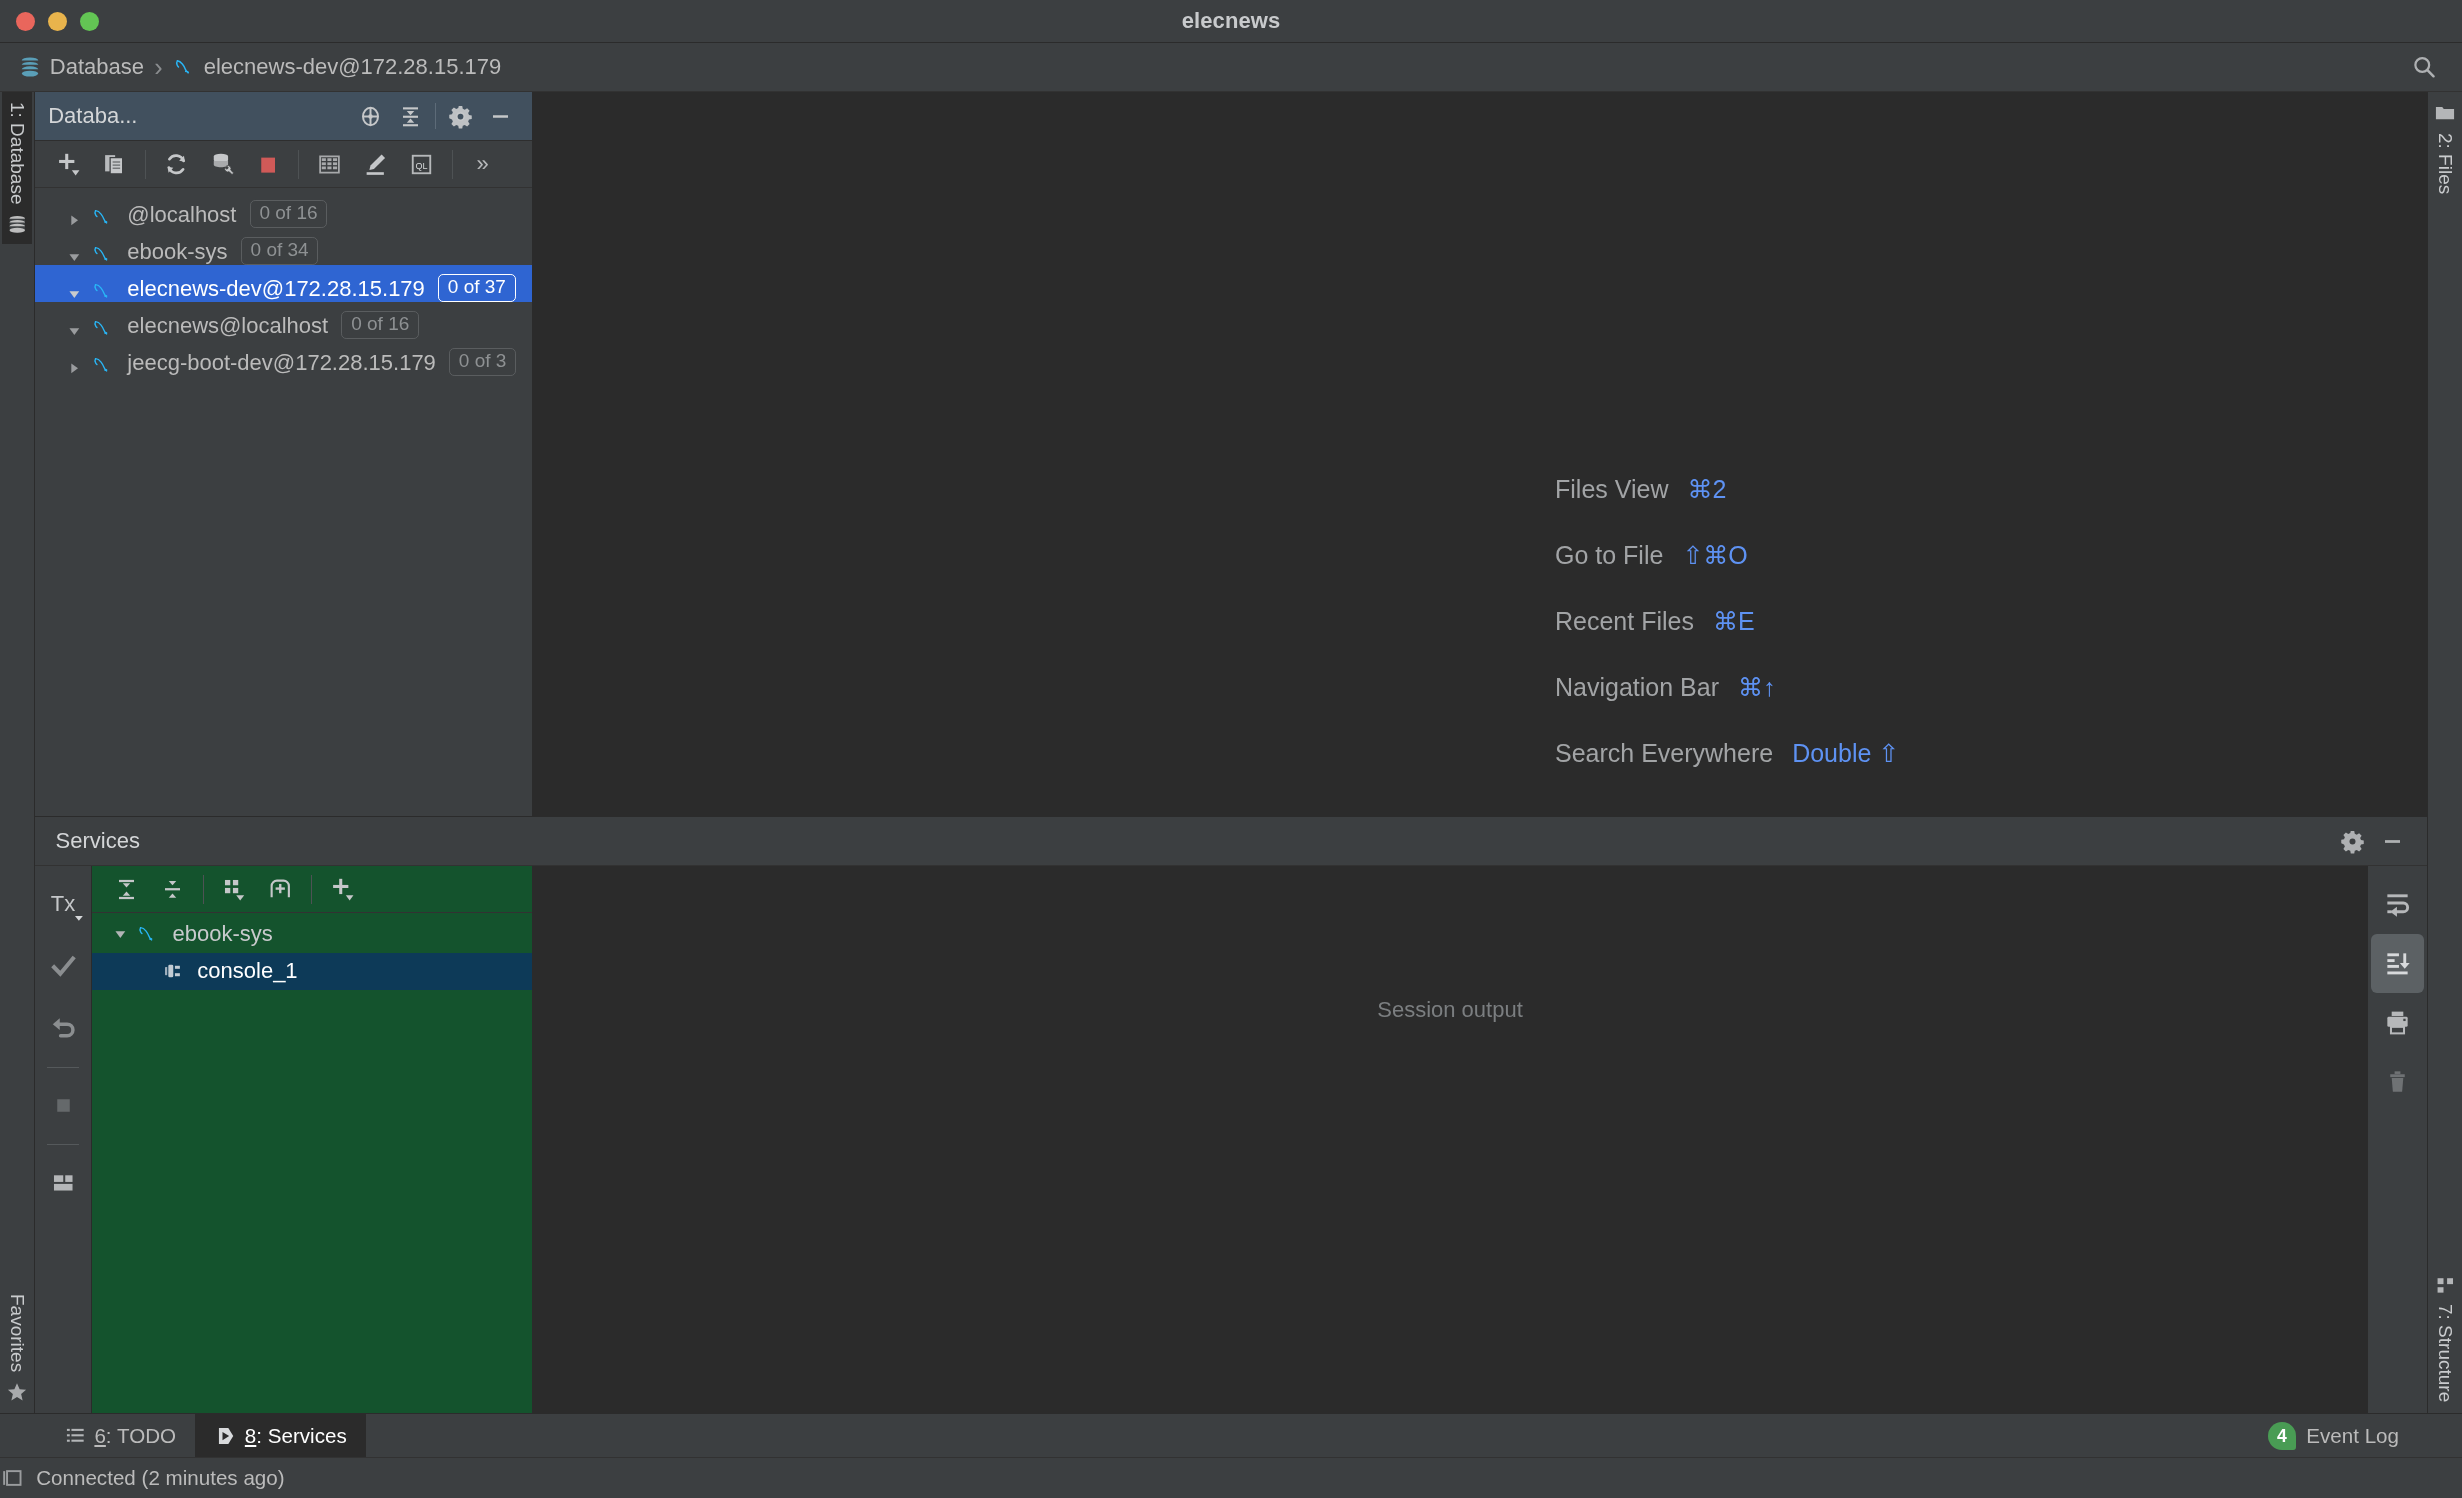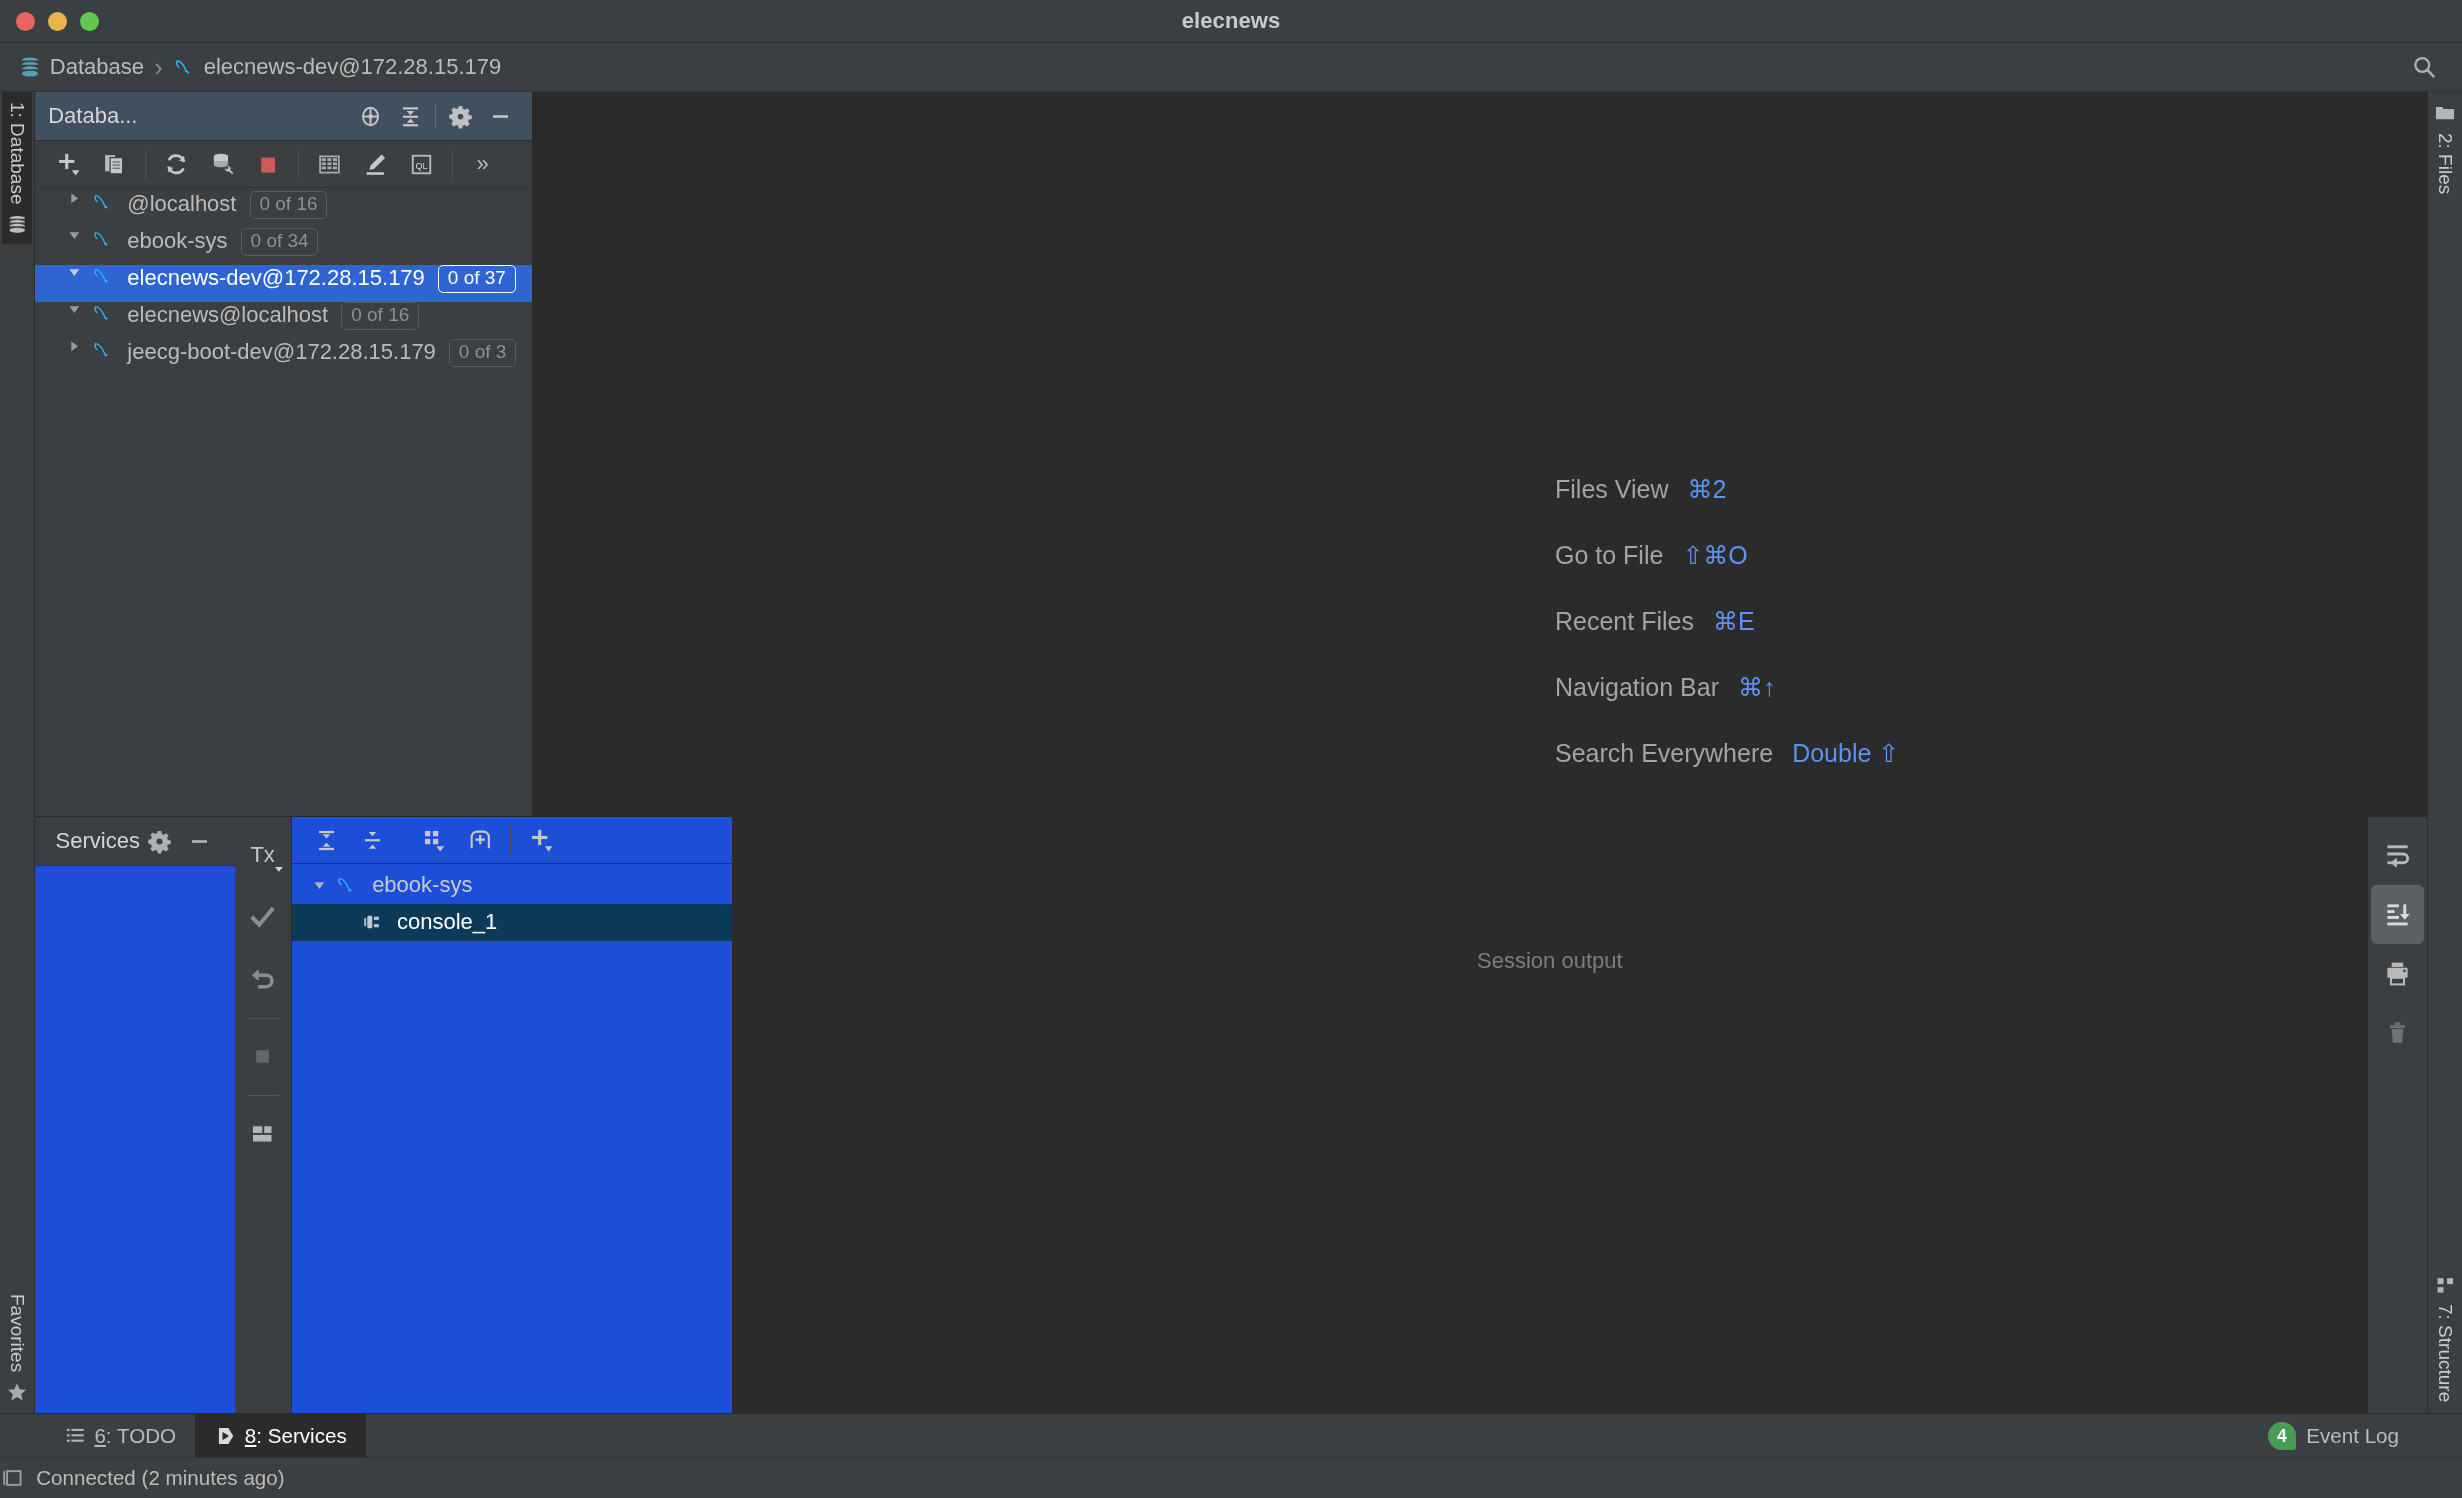--- a/index.html
+++ b/index.html
@@ -65,42 +65,42 @@
   .vsep { width:0.7px; height:26.5px; background:#5d6b78; margin:0 4.4px; }
 
   .dbtoolbar {
     height:47px; flex:0 0 47px; display:flex; align-items:center; padding-left:10.3px;
     border-bottom:0.7px solid #323232; background:#3c3f41;
   }
   .tbtn { width:46px; height:26px; display:flex; align-items:center; justify-content:center; position:relative; cursor:default; }
   .tsep { width:0.7px; height:29px; background:#4e5254; margin:0 7.4px; }
 
   .dbtree { flex:1 1 auto; overflow:hidden; padding-top:2.9px; background:#3c3f41; }
-  .trow { height:37px; display:flex; align-items:flex-start; padding-left:26.5px; gap:0; white-space:nowrap; cursor:default; }
+  .trow { height:37px; display:flex; align-items:flex-end; padding-left:26.5px; gap:0; white-space:nowrap; cursor:default; }
   .trow.sel { background:#2f65d2; }
   .tw { width:26.5px; display:flex; align-items:center; justify-content:center; flex:0 0 26.5px; }
   .dolphin { flex:0 0 29px; display:flex; align-items:center; justify-content:center; }
   .tlabel { font-size:22px; color:#bbbbbb; margin-left:10.3px; }
   .trow.sel .tlabel { color:#ffffff; }
   .tcount {
     margin-left:13.2px; font-size:19px; color:#8e9193; border:0.7px solid #5a5d5f;
     border-radius:5.1px; padding:1.5px 8.8px 2.9px; line-height:1.15;
   }
   .trow.sel .tcount { color:#ffffff; border-color:#ffffff; }
 
   
   .editor { flex:1 1 auto; background:#2b2b2b; position:relative; min-width:0; }
   .shortcuts { position:absolute; left:1022px; top:364px; display:flex; flex-direction:column; }
   .scrow { height:66px; display:flex; align-items:center; font-size:25px; color:#a2a4a6; white-space:nowrap; }
   .sckey { color:#5e92f3; margin-left:19px; font-size:25px; }
   .sckey.dbl { color:#5e92f3; }
   .drop { position:absolute; left:1022px; top:779px; font-size:25px; color:#a2a4a6; }
 
   
-  .services { flex:0 0 597px; display:flex; flex-direction:row; border-top:0.7px solid #2b2b2b; background:#1d4ed8; }
+  .services { flex:0 0 597px; display:flex; flex-direction:column; border-top:0.7px solid #2b2b2b; background:#14532d; }
   .svcheader { height:49px; flex:0 0 49px; display:flex; align-items:center; padding:0 14.7px 0 20.6px; background:#3c3f41; border-bottom:0.7px solid #323232; }
   .svcheader .ttl { font-size:22px; color:#d4d6d8; flex:1 1 auto; }
   .svcbody { flex:1 1 auto; display:flex; min-height:0; }
   .svcrail { width:57px; flex:0 0 57px; background:#3c3f41; border-right:0.7px solid #2b2b2b; display:flex; flex-direction:column; align-items:center; padding-top:7.4px; }
   .sbtn { width:53px; height:62px; display:flex; align-items:center; justify-content:center; position:relative; cursor:default; }
   .hsep { width:32px; height:0.7px; background:#55595b; margin:7.4px 0; }
 
   .svcmid { width:441px; flex:0 0 441px; display:flex; flex-direction:column; border-right:0.7px solid #2b2b2b; }
   .svctoolbar { height:47px; flex:0 0 47px; display:flex; align-items:center; padding-left:11.8px; border-bottom:0.7px solid #323232; }
   .svctree { flex:1 1 auto; padding-top:2.9px; }

